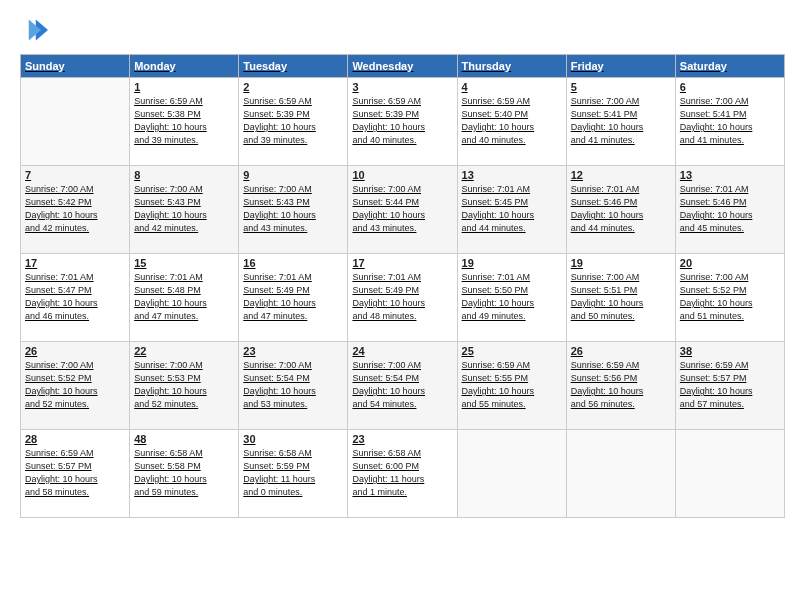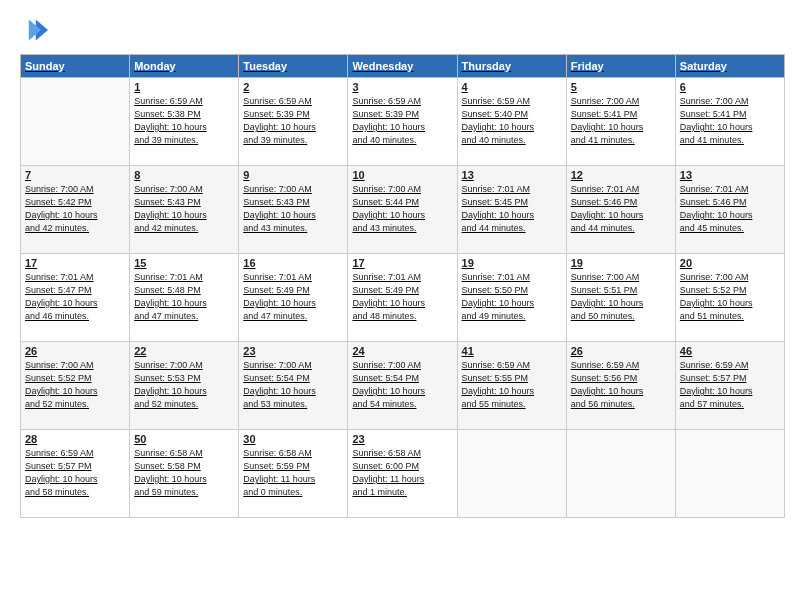--- a/index.html
+++ b/index.html
@@ -298,51 +298,51 @@
 and 53 minutes.</div>
           </td>
           <td>
             <span class="day-num">24</span>
             <div class="day-info" style="white-space: pre-line;">Sunrise: 7:00 AM
 Sunset: 5:54 PM
 Daylight: 10 hours
 and 54 minutes.</div>
           </td>
           <td>
-            <span class="day-num">41</span>
+            <span class="day-num">25</span>
             <div class="day-info" style="white-space: pre-line;">Sunrise: 6:59 AM
 Sunset: 5:55 PM
 Daylight: 10 hours
 and 55 minutes.</div>
           </td>
           <td>
             <span class="day-num">26</span>
             <div class="day-info" style="white-space: pre-line;">Sunrise: 6:59 AM
 Sunset: 5:56 PM
 Daylight: 10 hours
 and 56 minutes.</div>
           </td>
           <td>
-            <span class="day-num">46</span>
+            <span class="day-num">38</span>
             <div class="day-info" style="white-space: pre-line;">Sunrise: 6:59 AM
 Sunset: 5:57 PM
 Daylight: 10 hours
 and 57 minutes.</div>
           </td>
         </tr>
         <tr>
           <td>
             <span class="day-num">28</span>
             <div class="day-info" style="white-space: pre-line;">Sunrise: 6:59 AM
 Sunset: 5:57 PM
 Daylight: 10 hours
 and 58 minutes.</div>
           </td>
           <td>
-            <span class="day-num">50</span>
+            <span class="day-num">48</span>
             <div class="day-info" style="white-space: pre-line;">Sunrise: 6:58 AM
 Sunset: 5:58 PM
 Daylight: 10 hours
 and 59 minutes.</div>
           </td>
           <td>
             <span class="day-num">30</span>
             <div class="day-info" style="white-space: pre-line;">Sunrise: 6:58 AM
 Sunset: 5:59 PM
 Daylight: 11 hours

